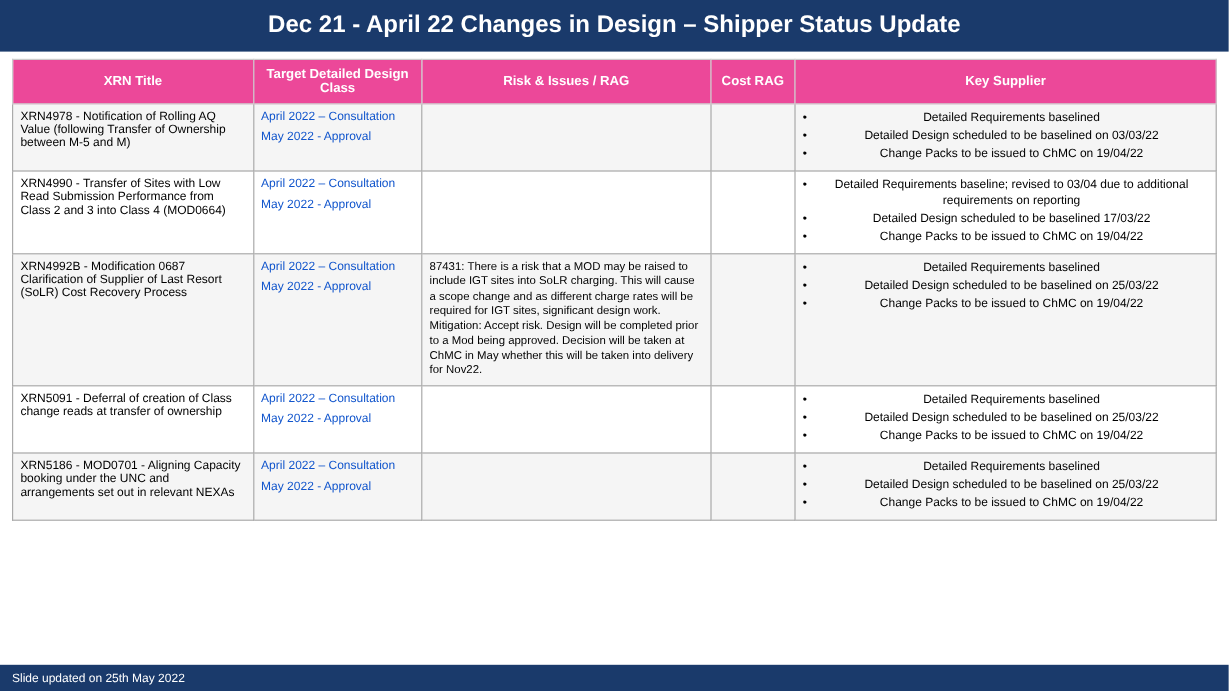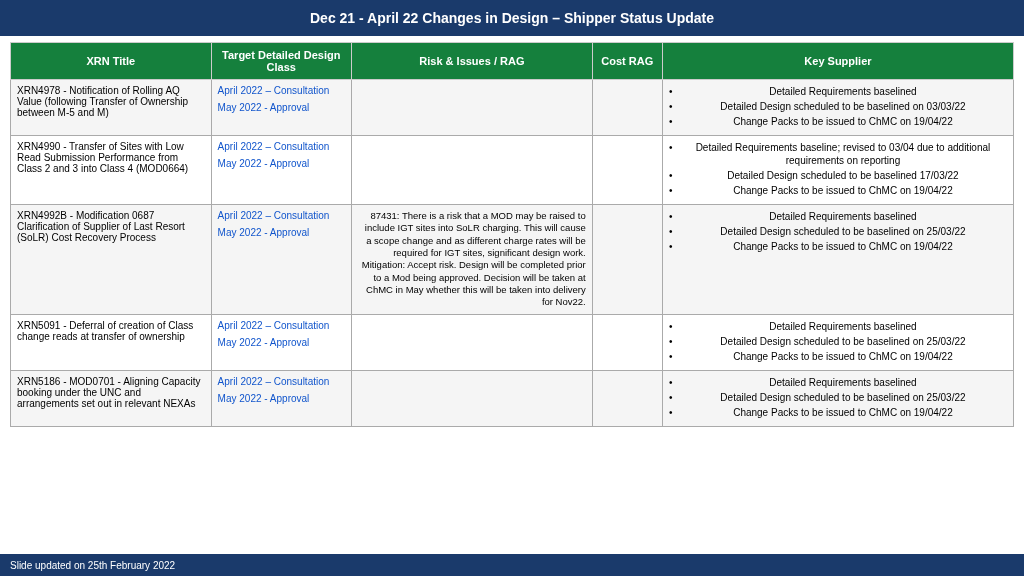--- a/index.html
+++ b/index.html
@@ -11,21 +11,21 @@
       overflow: hidden;
       display: flex;
       flex-direction: column;
     }
 
     .page-header {
       background: #1a3a6b;
       color: #ffffff;
       text-align: center;
       padding: 10px 20px;
-      font-size: 14px;
+      font-size: 20px;
       font-weight: bold;
     }
 
     .table-container {
       flex: 1;
       padding: 6px 10px;
       overflow: hidden;
     }
 
     table {
@@ -35,21 +35,21 @@
       table-layout: fixed;
     }
 
     col.col-xrn { width: 20%; }
     col.col-date { width: 14%; }
     col.col-risk { width: 24%; }
     col.col-cost { width: 7%; }
     col.col-msg { width: 35%; }
 
     thead tr th {
-      background: #15803d;
+      background: #ec4899;
       color: #ffffff;
       padding: 6px 5px;
       text-align: center;
       border: 1px solid #cccccc;
       font-size: 11px;
       vertical-align: middle;
     }
 
     tbody tr td {
       border: 1px solid #aaaaaa;
@@ -87,21 +87,20 @@
     .bullet-list li::before {
       content: "•";
       position: absolute;
       left: 0;
     }
 
     .risk-text {
       font-size: 9.5px;
       line-height: 1.3;
       color: #000000;
-      text-align: right;
     }
 
     .footer {
       background: #1a3a6b;
       color: #ffffff;
       font-size: 10px;
       padding: 4px 10px;
       height: 22px;
       display: flex;
       align-items: center;
@@ -212,14 +211,14 @@
               <li>Detailed Design scheduled to be baselined on 25/03/22</li>
               <li>Change Packs to be issued to ChMC on 19/04/22</li>
             </ul>
           </td>
         </tr>
       </tbody>
   </table>
 </div>
 
 <div class="footer">
-  <span>Slide updated on 25th February 2022</span>
+  <span>Slide updated on 25th May 2022</span>
 </div>
 
 </body></html>

